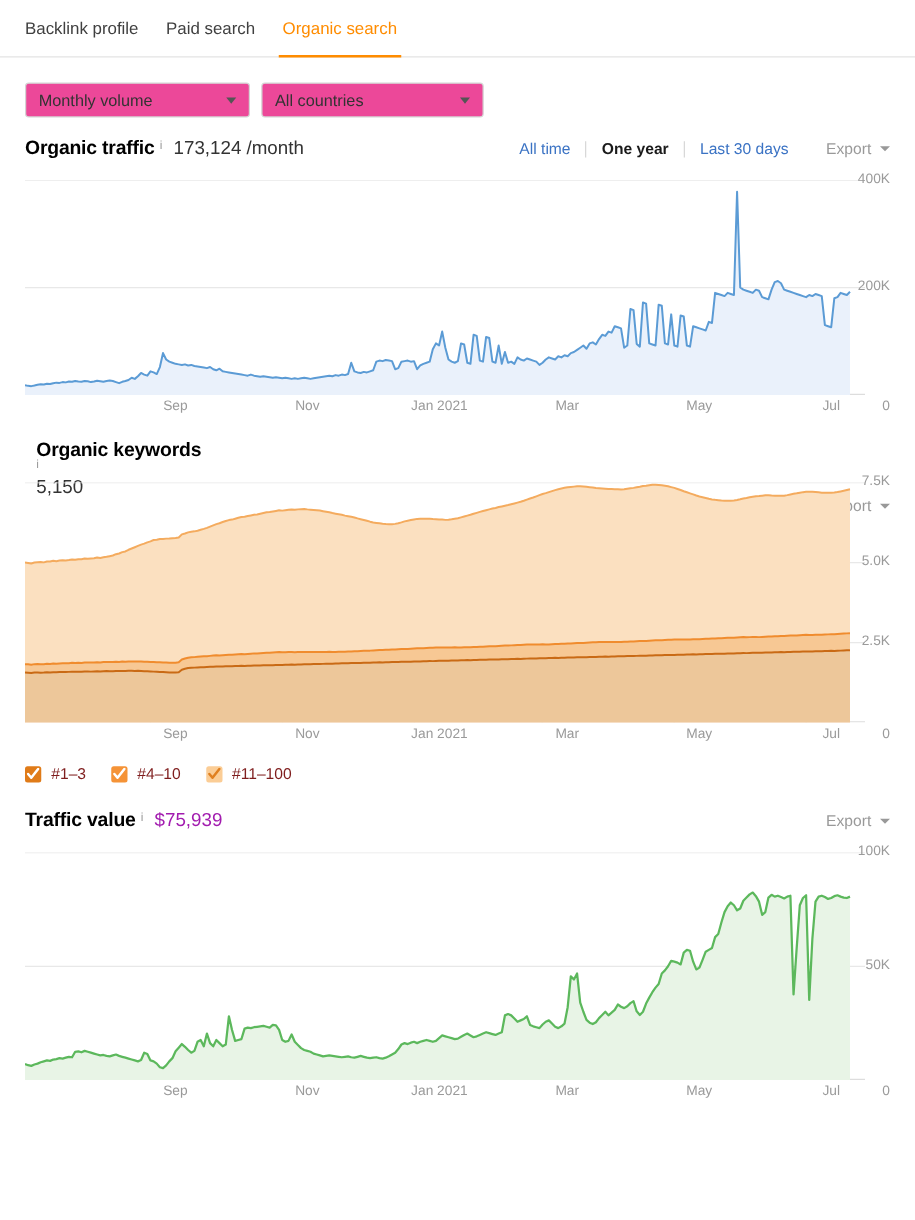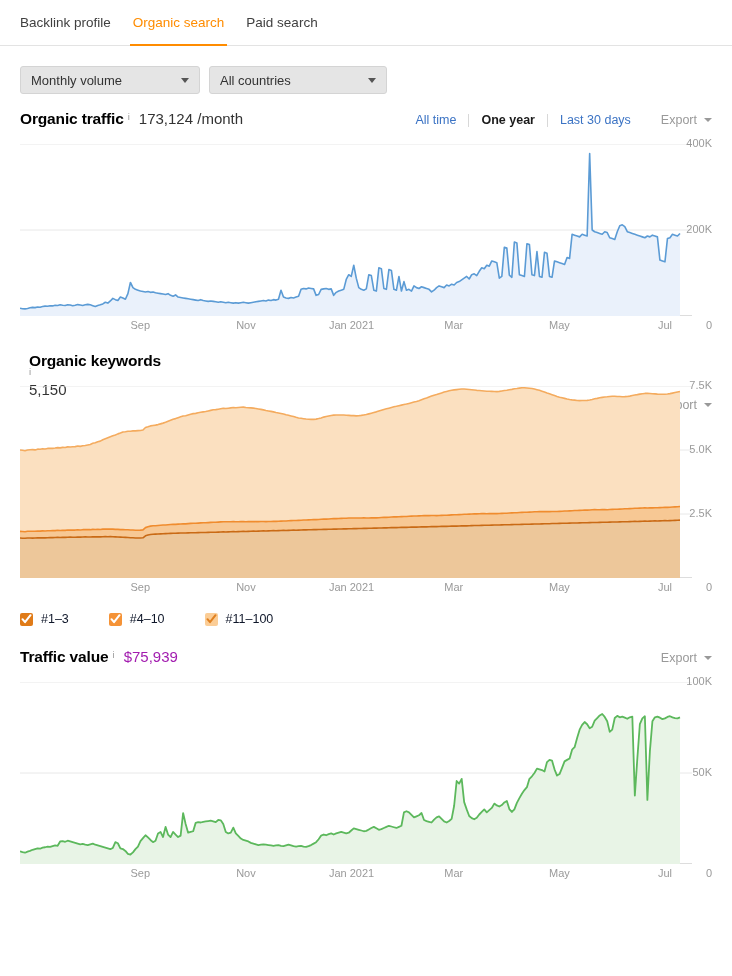--- a/index.html
+++ b/index.html
@@ -49,21 +49,21 @@
   
   .filters {
     display: flex;
     gap: 9px;
     padding: 20px 20px 0 20px;
   }
   .select {
     height: 28px;
     border: 1px solid #d4d4d4;
     border-radius: 3px;
-    background: #e5e5e5;
+    background: #ec4899;
     display: flex;
     align-items: center;
     justify-content: space-between;
     font-size: 13px;
     color: #333;
     padding: 0 10px;
     box-sizing: border-box;
     cursor: pointer;
     user-select: none;
   }
@@ -185,42 +185,42 @@
     right: 0;
     top: 3px;
     font-size: 11px;
     color: #9a9a9a;
   }
 
   
   .legend {
     display: flex;
     align-items: center;
-    gap: 40px;
+    gap: 20px;
     padding: 14px 20px 0 20px;
     font-size: 12.5px;
-    color: #0f172a;
+    color: #7f1d1d;
   }
   .leg-item { display: flex; align-items: center; cursor: pointer; }
   .cbox {
     width: 13px; height: 13px;
     border-radius: 2px;
     margin-right: 8px;
     position: relative;
     display: inline-block;
   }
   .cbox svg { position: absolute; left: 1px; top: 1px; }
 </style>
 </head>
 <body>
 
 <div class="tabbar">
   <div class="tab">Backlink profile</div>
+  <div class="tab">Paid search</div>
   <div class="tab active">Organic search</div>
-  <div class="tab">Paid search</div>
 </div>
 
 <div class="filters">
   <div class="select w1">
     <span>Monthly volume</span>
     <span class="caret"></span>
   </div>
   <div class="select w2">
     <span>All countries</span>
     <span class="caret"></span>

